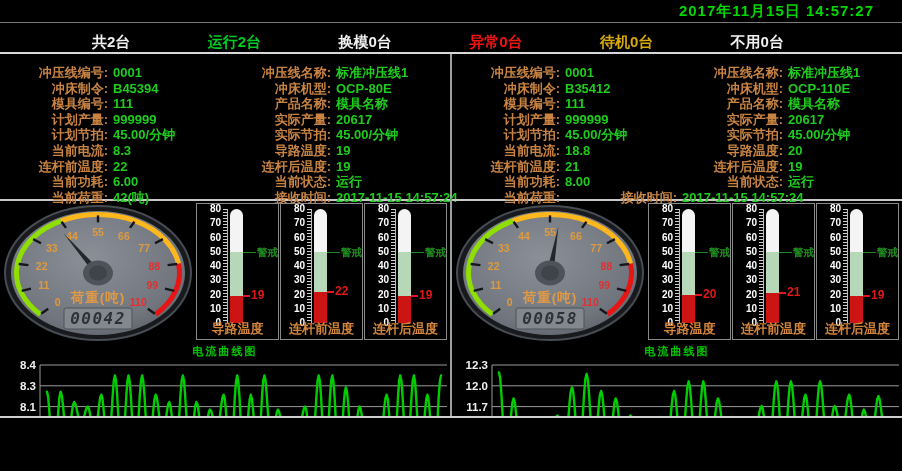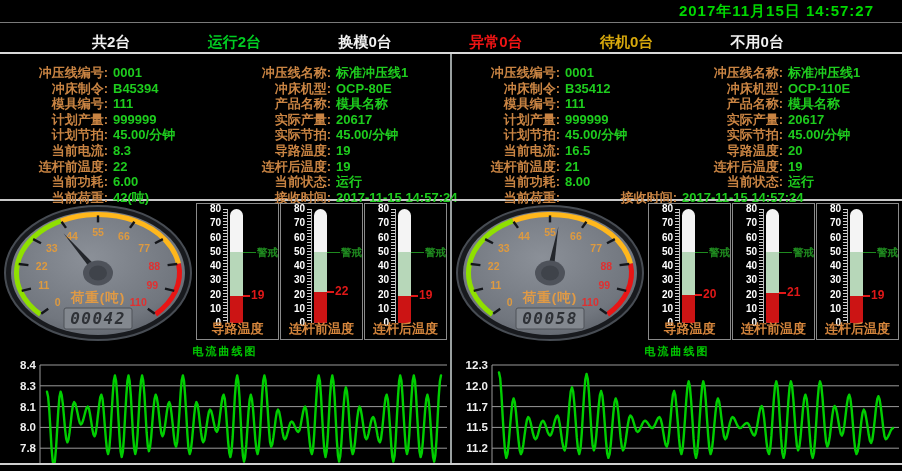--- a/index.html
+++ b/index.html
@@ -1,17 +1,17 @@
 <!DOCTYPE html>
 <html><head>
 <meta charset="utf-8">
 <style>
   * { box-sizing: border-box; margin: 0; padding: 0; }
   body { background:#000; font-family:"Liberation Sans","DejaVu Sans",sans-serif; }
-  #screen { position:relative; width:902px; height:465px; background:#000; overflow:hidden;
+  #screen { position:relative; width:902px; height:418px; background:#000; overflow:hidden;
             border-bottom:2px solid #cfcfcf; }
 
   
   .topbar { height:23px; display:flex; align-items:center; justify-content:flex-end;
             padding-right:28px; border-bottom:1px solid #7a7a7a; }
   .topbar .dt { color:#00d800; font-size:15px; font-weight:bold; letter-spacing:1px; }
 
   
   .statusbar { height:22px; display:flex; align-items:center; justify-content:space-between;
                padding:0 118px 0 92px; border-bottom:2px solid #d8d8d8;margin-top:9px; }
@@ -282,21 +282,21 @@
           <span class="val">模具名称</span>
           <span class="lbl">计划产量:</span>
           <span class="val">999999</span>
           <span class="lbl">实际产量:</span>
           <span class="val">20617</span>
           <span class="lbl">计划节拍:</span>
           <span class="val">45.00/分钟</span>
           <span class="lbl">实际节拍:</span>
           <span class="val">45.00/分钟</span>
           <span class="lbl">当前电流:</span>
-          <span class="val">16.5</span>
+          <span class="val">18.8</span>
           <span class="lbl">导路温度:</span>
           <span class="val">20</span>
           <span class="lbl">连杆前温度:</span>
           <span class="val">21</span>
           <span class="lbl">连杆后温度:</span>
           <span class="val">19</span>
           <span class="lbl">当前功耗:</span>
           <span class="val">8.00</span>
           <span class="lbl">当前状态:</span>
           <span class="val">运行</span>

